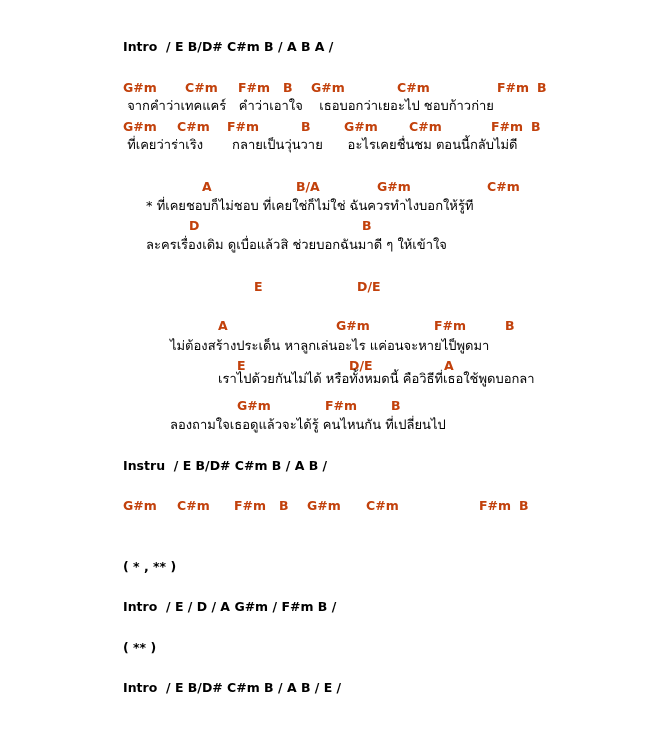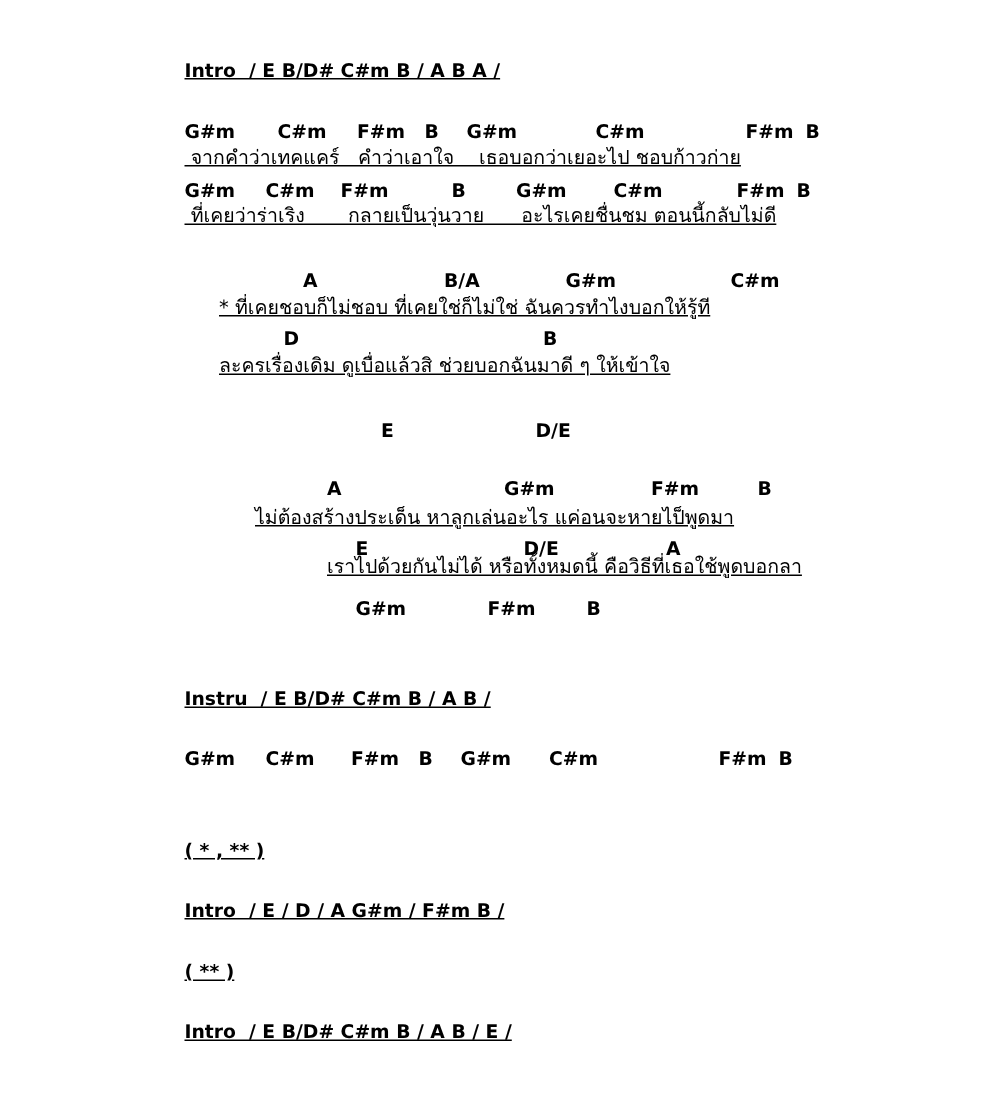--- a/index.html
+++ b/index.html
@@ -1,20 +1,20 @@
 <!DOCTYPE html>
 <html><head>
   <meta charset="utf-8">
   <style>
     html, body { margin: 0; padding: 0; background: #ffffff; }
     body { width: 670px; height: 736px; position: relative; overflow: hidden; }
     .sheet { position: absolute; left: 0; top: 0; width: 670px; height: 736px; background: #ffffff; }
-    .ln { position: absolute; white-space: pre; color: #000000; line-height: 16px; text-decoration: underline; }
+    .ln { position: absolute; white-space: pre; color: #000000; line-height: 16px; }
     .bold { font-family: "DejaVu Sans", sans-serif; font-weight: bold; font-size: 12.5px; }
-    .chord { position: absolute; white-space: pre; color: #000000; font-family: "DejaVu Sans", sans-serif; font-weight: bold; font-size: 12.5px; line-height: 16px; }
+    .chord { position: absolute; white-space: pre; color: #c2410c; font-family: "DejaVu Sans", sans-serif; font-weight: bold; font-size: 12.5px; line-height: 16px; }
     .lyric { font-family: "DejaVu Sans", sans-serif; font-size: 13px; }
   </style>
 </head>
 <body>
 
 <div class="sheet">
 
   <div class="ln bold" style="left:123px; top:39px;">Intro  / E B/D# C#m B / A B A /</div>
 
   <span class="chord" style="left: 123px; top: 80px;">G#m</span>
@@ -60,20 +60,21 @@
   <div class="ln lyric" style="left:170px; top:338px;">ไม่ต้องสร้างประเด็น หาลูกเล่นอะไร แค่อนจะหายไป็พูดมา</div>
   <span class="chord" style="left: 237px; top: 358px;">E</span>
     <span class="chord" style="left: 349px; top: 358px;">D/E</span>
     <span class="chord" style="left: 444px; top: 358px;">A</span>
     <div></div>
   <div class="ln lyric" style="left:170px; top:371px;margin-left:48px;">เราไปด้วยกันไม่ได้ หรือทั้งหมดนี้ คือวิธีที่เธอใช้พูดบอกลา</div>
   <span class="chord" style="left: 237px; top: 398px;">G#m</span>
     <span class="chord" style="left: 325px; top: 398px;">F#m</span>
     <span class="chord" style="left: 391px; top: 398px;">B</span>
     <div></div>
+  <div class="ln lyric" style="left:170px; top:417px;">ลองถามใจเธอดูแล้วจะได้รู้ คนไหนกัน ที่เปลี่ยนไป</div>
 
   <div class="ln bold" style="left:123px; top:458px;">Instru  / E B/D# C#m B / A B /</div>
 
   <span class="chord" style="left: 123px; top: 498px;">G#m</span>
     <span class="chord" style="left: 177px; top: 498px;">C#m</span>
     <span class="chord" style="left: 234px; top: 498px;">F#m</span>
     <span class="chord" style="left: 279px; top: 498px;">B</span>
     <span class="chord" style="left: 307px; top: 498px;">G#m</span>
     <span class="chord" style="left: 366px; top: 498px;">C#m</span>
     <span class="chord" style="left: 479px; top: 498px;">F#m</span>

